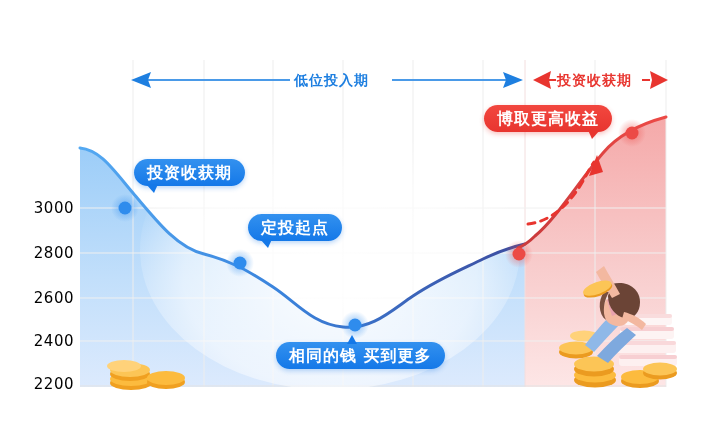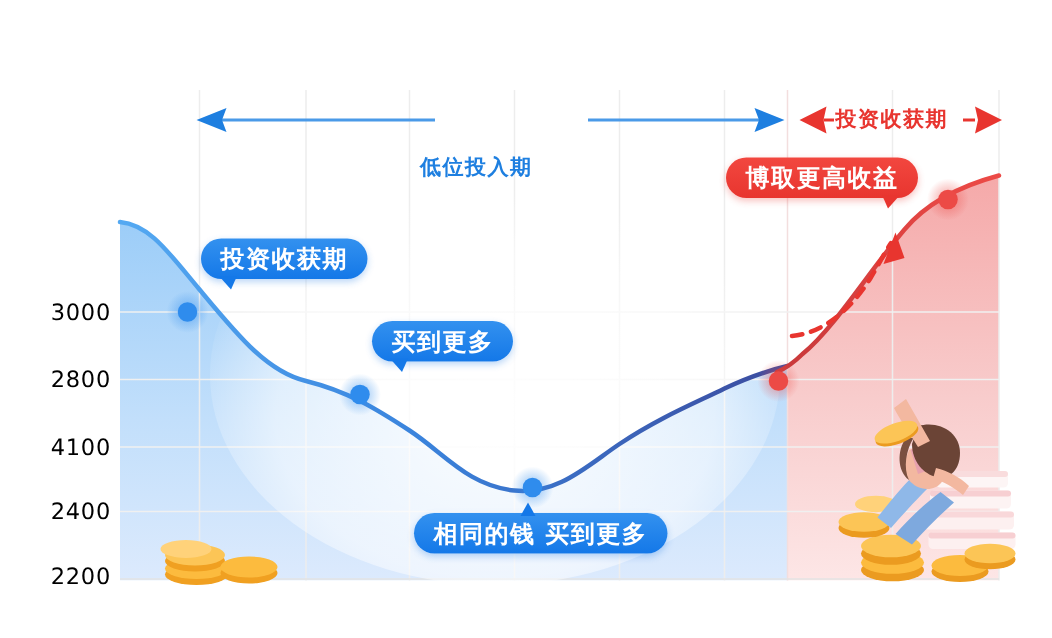--- a/index.html
+++ b/index.html
@@ -293,36 +293,36 @@
         <ellipse cx="598" cy="288" rx="15" ry="6" fill="#fcc556"></ellipse>
       </g>
 
       <path d="M624,312 C632,314 640,318 646,324 L642,330 C636,325 629,321 622,319 Z" fill="#f3b8a0"></path>
     </g>
   </svg>
 
   <div id="yaxis">
     <div class="ytick" style="top:199px;">3000</div>
     <div class="ytick" style="top:244px;">2800</div>
-    <div class="ytick" style="top:289px;">4100</div>
+    <div class="ytick" style="top:289px;">2600</div>
     <div class="ytick" style="top:332px;">2400</div>
     <div class="ytick" style="top:375px;">2200</div>
   </div>
 
-  <div class="band-label blue" style="left:280px; top:73px;margin-top:32px;">低位投入期</div>
+  <div class="band-label blue" style="left:294px; top:73px;">低位投入期</div>
 
   <div class="band-label red" style="left:557px; top:73px;">投资收获期</div>
 
   <div class="pill blue" style="left:134px; top:159px;">
     <span>投资收获期</span>
     <span class="tail tail-dl"></span>
   </div>
 
   <div class="pill blue" style="left:248px; top:214px;">
-    <span>买到更多</span>
+    <span>定投起点</span>
     <span class="tail tail-dl"></span>
   </div>
 
   <div class="pill blue" style="left:276px; top:342px;">
     <span>相同的钱 买到更多</span>
     <span class="tail tail-up"></span>
   </div>
 
 
   <div class="pill red" style="left:484px; top:105px;">

